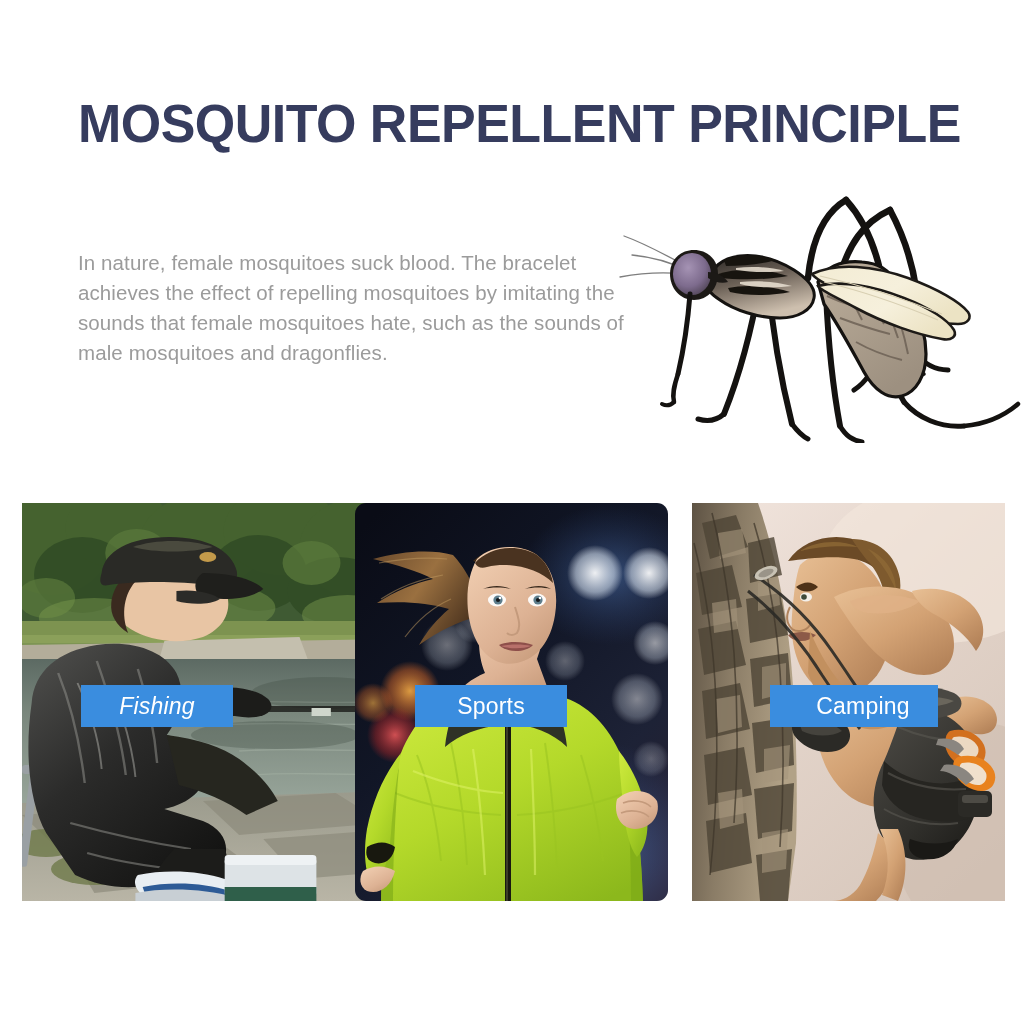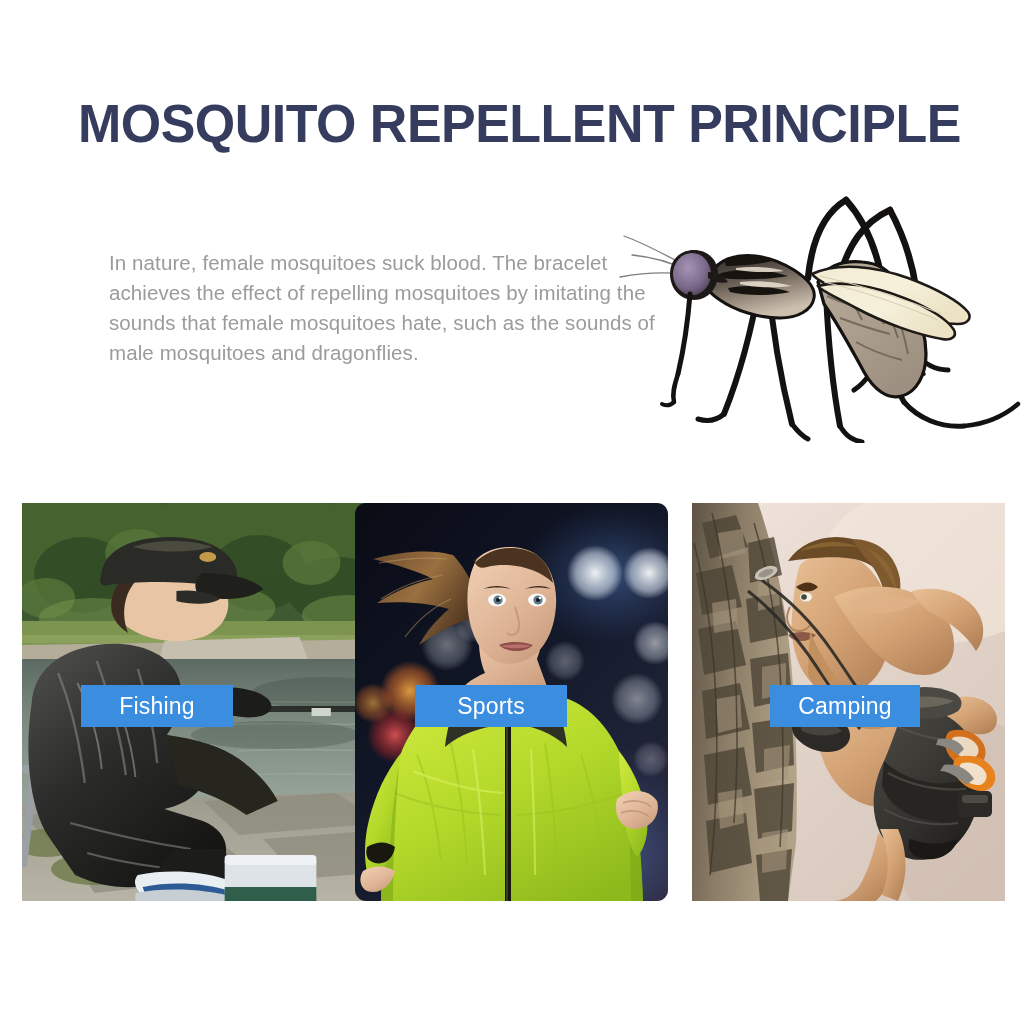--- a/index.html
+++ b/index.html
@@ -33,21 +33,20 @@
   
   #description {
     position: absolute;
     left: 78px;
     top: 248px;
     width: 575px;
     font-size: 20.5px;
     line-height: 30px;
     color: #9b9b9b;
     letter-spacing: 0.1px;
-    margin-left: 31px;
   }
 
   
   #mosquito-illustration {
     position: absolute;
     left: 612px;
     top: 178px;
     width: 412px;
     height: 265px;
   }
@@ -60,21 +59,21 @@
     top: 503px;
     width: 1024px;
     height: 398px;
   }
   .use-case-card {
     position: absolute;
     top: 0;
     height: 398px;
     overflow: hidden;
   }
-  .card-1 { left: 22px;  width: 374px; }
+  .card-1 { left: 22px;  width: 374px; font-style: italic; }
   .card-2 { left: 355px; width: 313px; border-radius: 11px; }
   .card-3 { left: 692px; width: 313px; }
 
   .photo {
     position: absolute;
     inset: 0;
     overflow: hidden;
   }
   .photo svg { display: block; width: 100%; height: 100%; }
 
@@ -86,21 +85,21 @@
     height: 42px;
     background: #3a8ddf;
     color: #ffffff;
     font-size: 23px;
     line-height: 42px;
     text-align: center;
     letter-spacing: 0.2px;
     z-index: 5;
   }
   .card-2 .use-case-badge { left: 60px; }
-  .card-3 .use-case-badge { left: 78px; width: 150px; }
+  .card-3 .use-case-badge { left: 78px; width: 150px; padding-left: 18px; }
 </style>
 </head>
 <body>
 
 <div id="page-title">MOSQUITO REPELLENT PRINCIPLE</div>
 
 <div id="description">In nature, female mosquitoes suck blood. The bracelet achieves the effect of repelling mosquitoes by imitating the sounds that female mosquitoes hate, such as the sounds of male mosquitoes and dragonflies.</div>
 
 <div id="mosquito-illustration">
   <svg viewBox="0 0 412 265" xmlns="http://www.w3.org/2000/svg">

